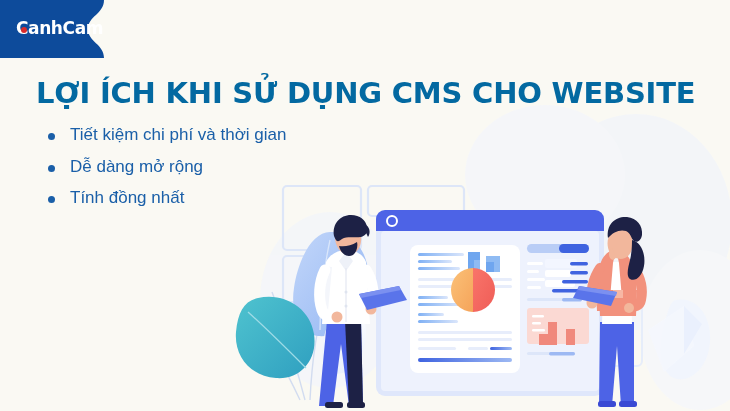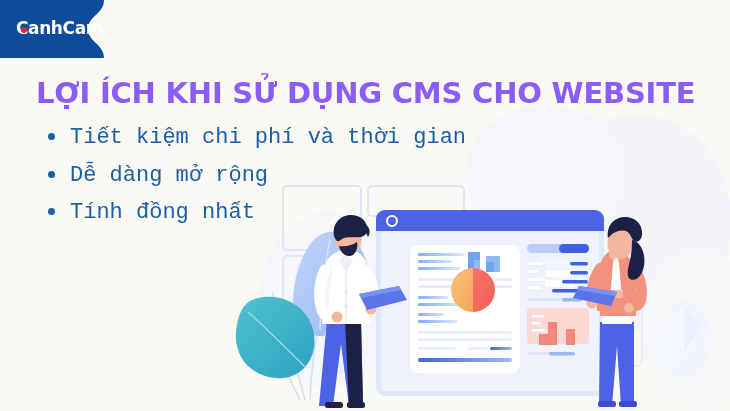--- a/index.html
+++ b/index.html
@@ -75,34 +75,34 @@
     z-index: 5;
     width: 640px;
   }
   .headline {
     margin: 0;
     font-family: "DejaVu Sans", sans-serif;
     font-weight: bold;
     font-size: 29px;
     line-height: 1.05;
     letter-spacing: -0.2px;
-    color: #8b5cf6;
+    color: #0369a1;
     white-space: nowrap;
   }
   .bullet-list {
     list-style: none;
     margin: 16px 0 0 0;
     padding: 0;
   }
   .bullet-item {
     position: relative;
     padding-left: 34px;
     margin-bottom: 10px;
-    font-family: Liberation Mono, monospace;
-    font-size: 22px;
+    font-family: Liberation Sans, sans-serif;
+    font-size: 17px;
     line-height: 1.25;
     color: #1a5fa8;
     white-space: nowrap;
   }
   .bullet-item::before {
     content: "";
     position: absolute;
     left: 12px;
     top: 9px;
     width: 7px;

